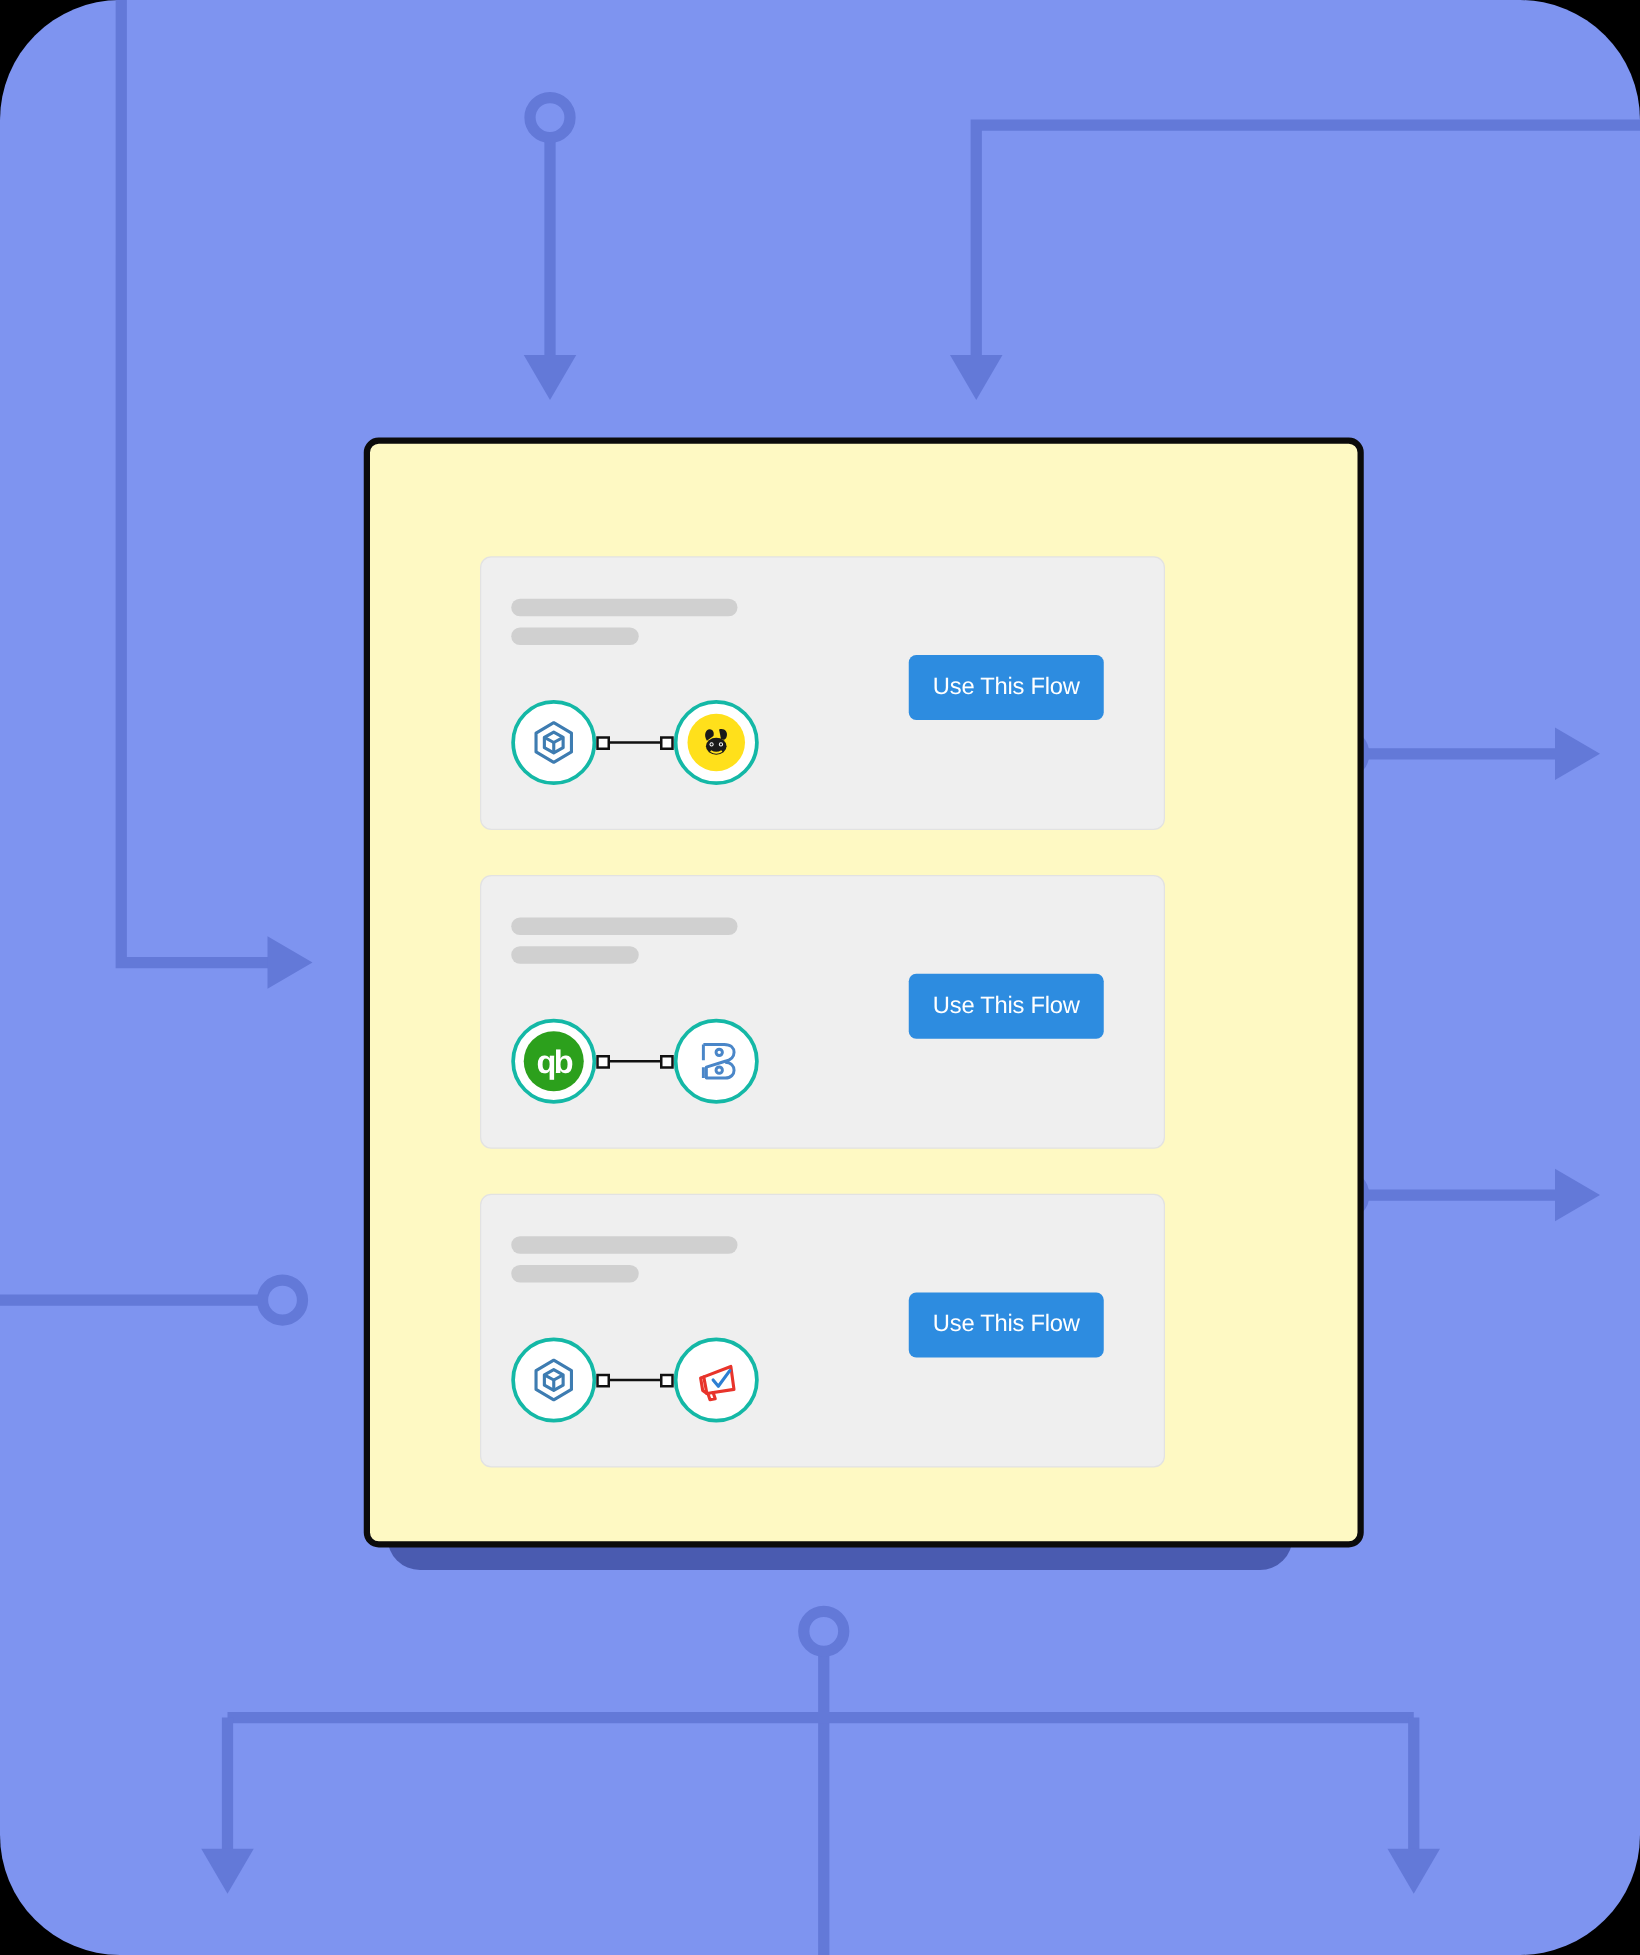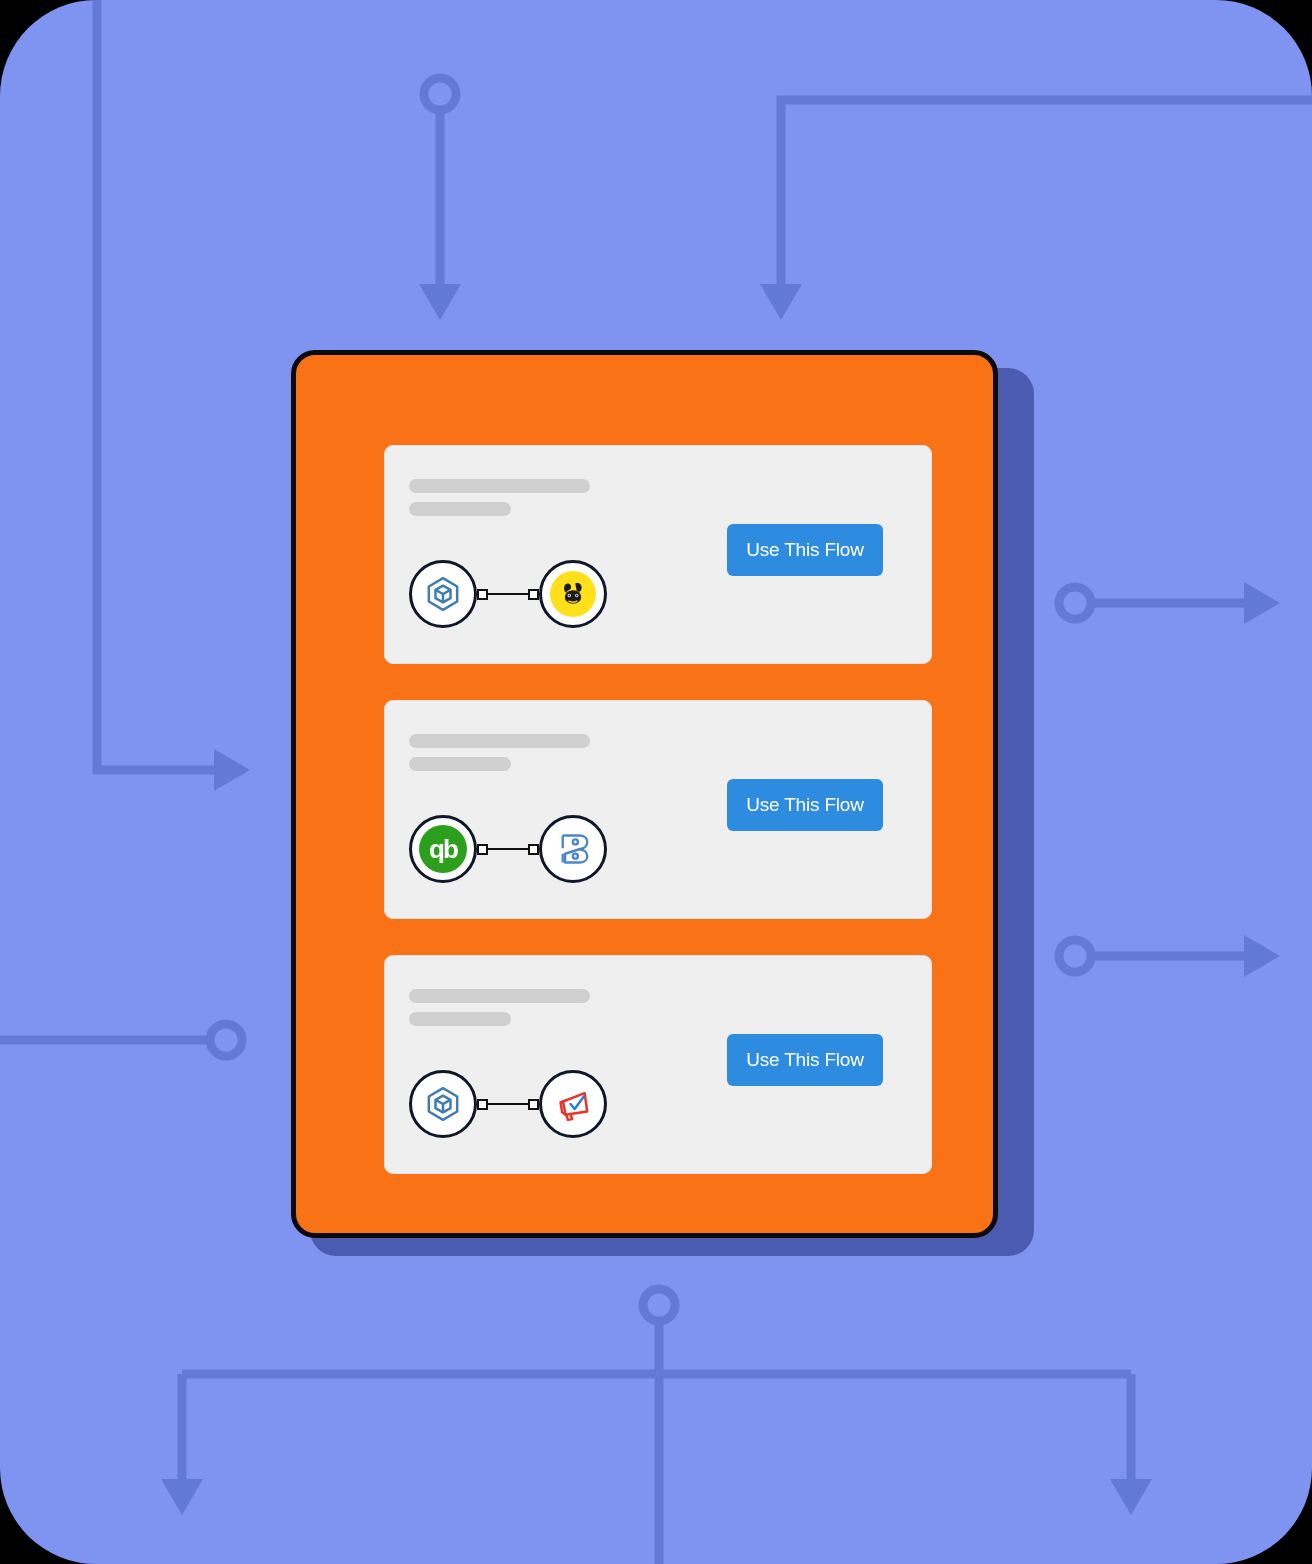--- a/index.html
+++ b/index.html
@@ -39,25 +39,25 @@
     width: 724px;
     height: 888px;
     background: #4A5BB0;
     border-radius: 26px;
   }
 
   #window-card {
     position: absolute;
     left: 291px;
     top: 350px;
-    width: 707px;
+    width: 800px;
     height: 888px;
-    background: #f97316;
+    background: #fef9c3;
     border: 5px solid #0B0B0B;
-    border-radius: 24px;
+    border-radius: 12px;
     box-sizing: border-box;
     overflow: hidden;
   }
 
   #flow-list {
     position: absolute;
     left: 88px;
     top: 90px;
     width: 548px;
     display: flex;
@@ -99,21 +99,21 @@
     display: flex;
     align-items: center;
     height: 80px;
   }
 
   .node {
     width: 68px;
     height: 68px;
     border-radius: 50%;
     background: #FFFFFF;
-    border: 3px solid #0f172a;
+    border: 3px solid #14b8a6;
     box-sizing: border-box;
     display: flex;
     align-items: center;
     justify-content: center;
     flex: 0 0 auto;
   }
 
   .connector {
     position: relative;
     width: 62px;

